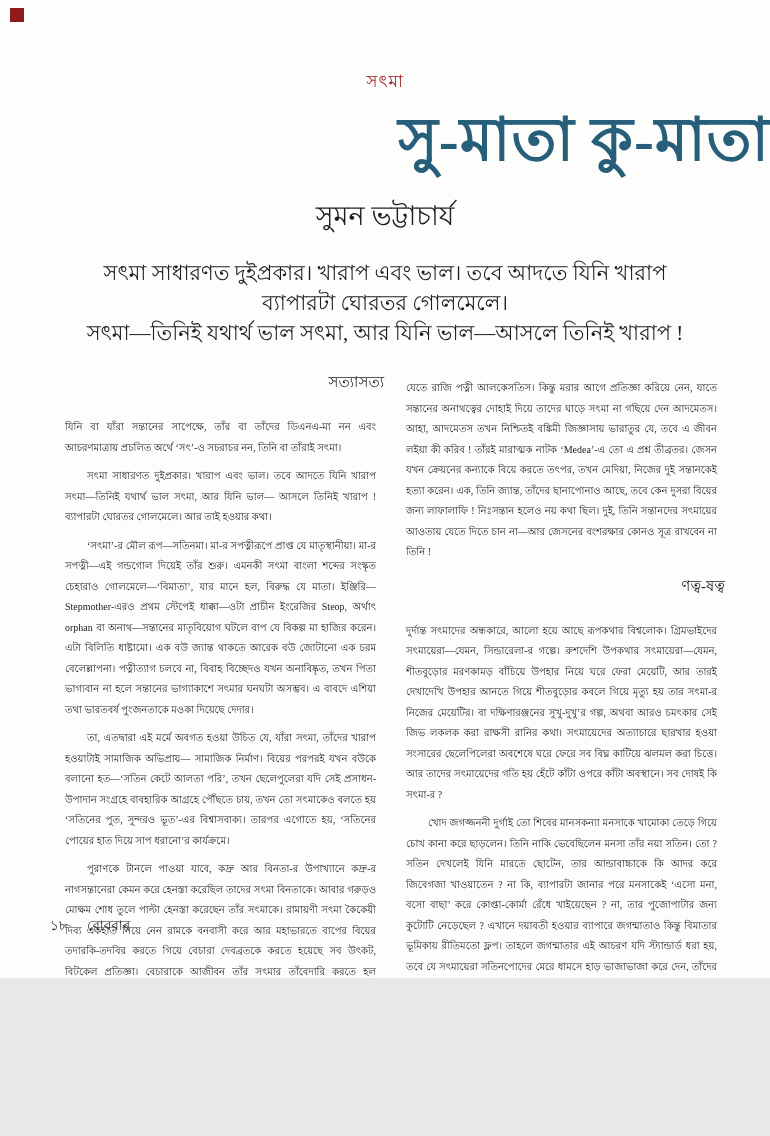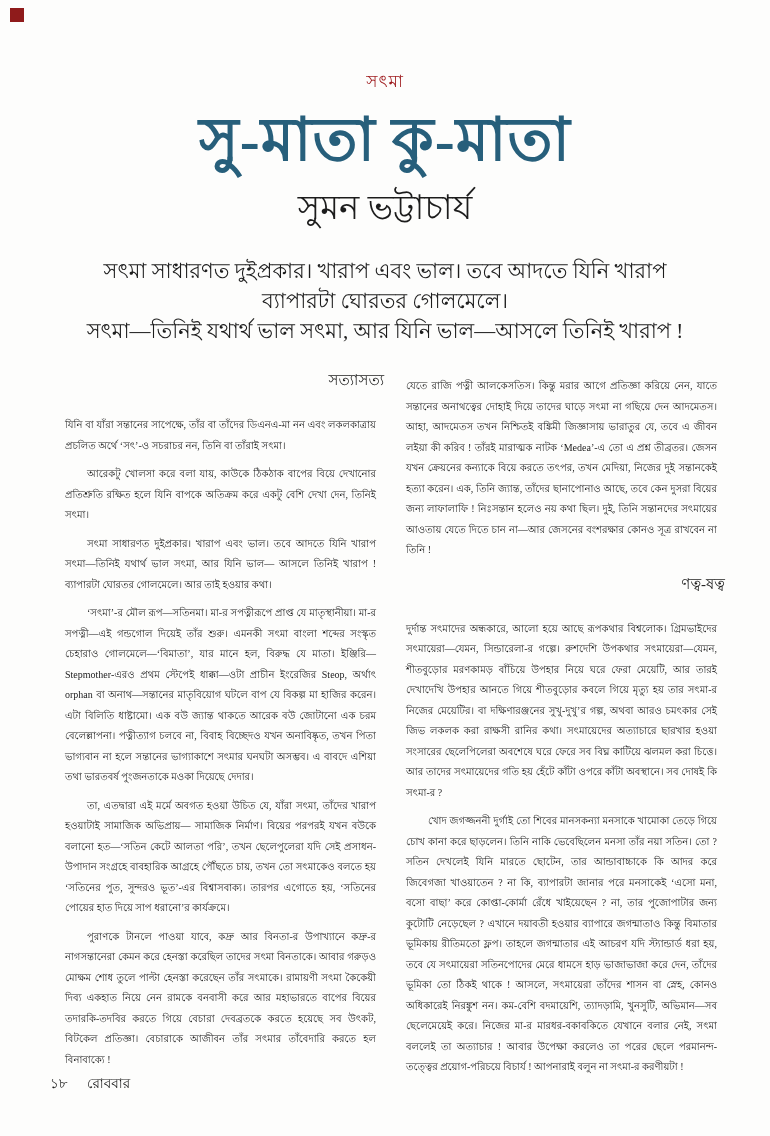--- a/index.html
+++ b/index.html
@@ -1,18 +1,18 @@
 <!DOCTYPE html>
 <html lang="bn" style="--kicker: #9e1b1e; --title: #275f7b; --body: #1c1c1c; --corner_mark: #8f1b1b;"><head>
 <meta charset="utf-8">
 <style>
   html,body{margin:0;padding:0;background:#e8e8e8;}
   .page{
     position:relative;
-    width:770px;height:1136px;
+    width:770px;height:978px;
     margin:0 auto;
     background:#fdfdfc;
     font-family:"Liberation Serif","DejaVu Sans",serif;
     color:var(--body,#1c1c1c);
     overflow:hidden;
     box-sizing:border-box;
   }
   .corner-mark{
     position:absolute;left:10px;top:8px;
     width:14px;height:14px;
@@ -25,24 +25,25 @@
     letter-spacing:1px;
     color:var(--kicker,#9e1b1e);
   }
   .title{
     margin:10px 0 0 0;
     font-size:60px;
     line-height:1.15;
     font-weight:bold;
     color:var(--title,#275f7b);
     letter-spacing:1px;
+    text-align:right;
   }
   .byline{
-    margin-top:6px;
-    font-size:34px;
+    margin-top:20px;
+    font-size:27px;
     color:var(--body,#1c1c1c);
   }
   .deck{
     margin:18px auto 0 auto;
     width:660px;
     font-size:21px;
     line-height:30px;
     color:var(--body,#1c1c1c);
   }
   .deck div{ white-space:nowrap; }
@@ -92,22 +93,21 @@
       <div>সৎমা সাধারণত দুইপ্রকার। খারাপ এবং ভাল। তবে আদতে যিনি খারাপ</div>
       <div>ব্যাপারটা ঘোরতর গোলমেলে।</div>
       <div>সৎমা—তিনিই যথার্থ ভাল সৎমা, আর যিনি ভাল—আসলে তিনিই খারাপ !</div>
     </div>
   </header>
 
   <main class="columns">
 
     <section class="col">
       <h2 class="subhead">সত্যাসত্য</h2>
-      <p class="body-p first">যিনি বা যাঁরা সন্তানের সাপেক্ষে, তাঁর বা তাঁদের ডিএনএ-মা নন এবং লকলকাত্রায় প্রচলিত অর্থে ‘সৎ’-ও সচরাচর নন, তিনি বা তাঁরাই সৎমা।</p>
-      <p class="body-p">আরেকটু খোলসা করে বলা যায়, কাউকে ঠিকঠাক বাপের বিয়ে দেখানোর প্রতিশ্রুতি রক্ষিত হলে যিনি বাপকে অতিক্রম করে একটু বেশি দেখা দেন, তিনিই সৎমা।</p>
+      <p class="body-p first">যিনি বা যাঁরা সন্তানের সাপেক্ষে, তাঁর বা তাঁদের ডিএনএ-মা নন এবং আচরণমাত্রায় প্রচলিত অর্থে ‘সৎ’-ও সচরাচর নন, তিনি বা তাঁরাই সৎমা।</p>
       <p class="body-p">সৎমা সাধারণত দুইপ্রকার। খারাপ এবং ভাল। তবে আদতে যিনি খারাপ সৎমা—তিনিই যথার্থ ভাল সৎমা, আর যিনি ভাল— আসলে তিনিই খারাপ ! ব্যাপারটা ঘোরতর গোলমেলে। আর তাই হওয়ার কথা।</p>
       <p class="body-p">‘সৎমা’-র মৌল রূপ—সতিনমা। মা-র সপত্নীরূপে প্রাপ্ত যে মাতৃস্থানীয়া। মা-র সপত্নী—এই গন্ডগোল দিয়েই তাঁর শুরু। এমনকী সৎমা বাংলা শব্দের সংস্কৃত চেহারাও গোলমেলে—‘বিমাতা’, যার মানে হল, বিরুদ্ধ যে মাতা। ইঞ্জিরি—Stepmother-এরও প্রথম স্টেপেই ধাক্কা—ওটা প্রাচীন ইংরেজির Steop, অর্থাৎ orphan বা অনাথ—সন্তানের মাতৃবিয়োগ ঘটলে বাপ যে বিকল্প মা হাজির করেন। এটা বিলিতি ধাষ্টামো। এক বউ জ্যান্ত থাকতে আরেক বউ জোটানো এক চরম বেলেল্লাপনা। পত্নীত্যাগ চলবে না, বিবাহ বিচ্ছেদও যখন অনাবিষ্কৃত, তখন পিতা ভাগ্যবান না হলে সন্তানের ভাগ্যাকাশে সৎমার ঘনঘটা অসম্ভব। এ বাবদে এশিয়া তথা ভারতবর্ষ পুংজনতাকে মওকা দিয়েছে দেদার।</p>
       <p class="body-p">তা, এতদ্বারা এই মর্মে অবগত হওয়া উচিত যে, যাঁরা সৎমা, তাঁদের খারাপ হওয়াটাই সামাজিক অভিপ্রায়— সামাজিক নির্মাণ। বিয়ের পরপরই যখন বউকে বলানো হত—‘সতিন কেটে আলতা পরি’, তখন ছেলেপুলেরা যদি সেই প্রসাধন-উপাদান সংগ্রহে বাবহারিক আগ্রহে পৌঁছতে চায়, তখন তো সৎমাকেও বলতে হয় ‘সতিনের পুত, সুন্দরও ভূত’-এর বিশ্বাসবাক্য। তারপর এগোতে হয়, ‘সতিনের পোয়ের হাত দিয়ে সাপ ধরানো’র কার্যক্রমে।</p>
       <p class="body-p">পুরাণকে টানলে পাওয়া যাবে, কদ্রু আর বিনতা-র উপাখ্যানে কদ্রু-র নাগসন্তানেরা কেমন করে হেনস্তা করেছিল তাদের সৎমা বিনতাকে। আবার গরুড়ও মোক্ষম শোধ তুলে পাল্টা হেনস্তা করেছেন তাঁর সৎমাকে। রামায়ণী সৎমা কৈকেয়ী দিব্য একহাত নিয়ে নেন রামকে বনবাসী করে আর মহাভারতে বাপের বিয়ের তদারকি-তদবির করতে গিয়ে বেচারা দেবব্রতকে করতে হয়েছে সব উৎকট, বিটকেল প্রতিজ্ঞা। বেচারাকে আজীবন তাঁর সৎমার তাঁবেদারি করতে হল বিনাবাক্যে !</p>
 
     </section>
 
     <section class="col">
       <p class="body-p first">যেতে রাজি পত্নী আলকেসতিস। কিন্তু মরার আগে প্রতিজ্ঞা করিয়ে নেন, যাতে সন্তানের অনাথত্বের দোহাই দিয়ে তাদের ঘাড়ে সৎমা না গছিয়ে দেন আদমেতস। আহা, আদমেতস তখন নিশ্চিতই বঙ্কিমী জিজ্ঞাসায় ভারাতুর যে, তবে এ জীবন লইয়া কী করিব ! তাঁরই মারাত্মক নাটক ‘Medea’-এ তো এ প্রশ্ন তীব্রতর। জেসন যখন ক্রেয়নের কন্যাকে বিয়ে করতে তৎপর, তখন মেদিয়া, নিজের দুই সন্তানকেই হত্যা করেন। এক, তিনি জ্যান্ত, তাঁদের ছানাপোনাও আছে, তবে কেন দুসরা বিয়ের জন্য লাফালাফি ! নিঃসন্তান হলেও নয় কথা ছিল। দুই, তিনি সন্তানদের সৎমায়ের আওতায় যেতে দিতে চান না—আর জেসনের বংশরক্ষার কোনও সূত্র রাখবেন না তিনি !</p>
       <h2 class="subhead mid">ণত্ব-ষত্ব</h2>

